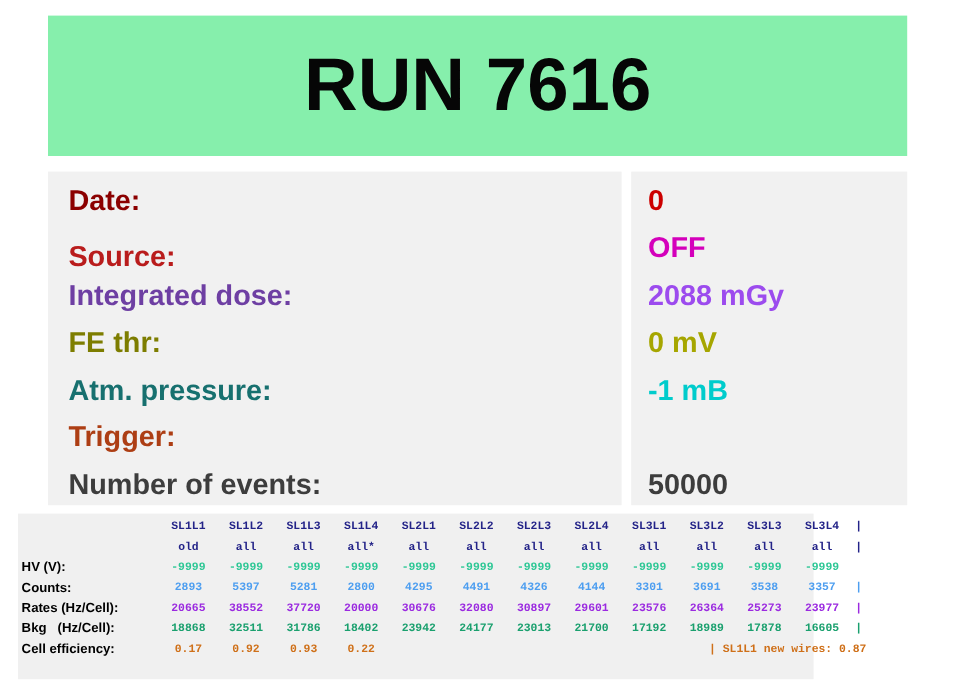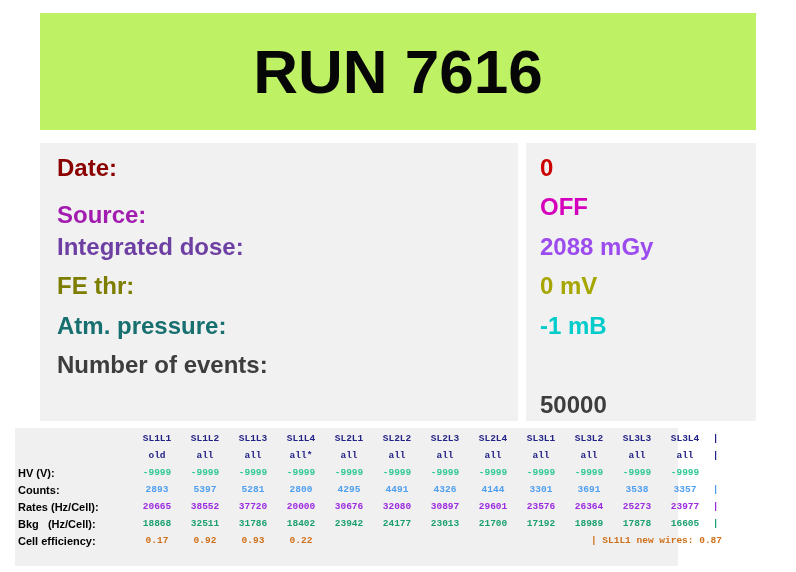--- a/index.html
+++ b/index.html
@@ -1,21 +1,21 @@
 <!DOCTYPE html>
 <html><head>
 <meta charset="utf-8">
 <style>
   * { margin:0; padding:0; box-sizing:border-box; }
   html,body { width:796px; height:572px; background:#ffffff; }
   body { font-family:"Liberation Sans", sans-serif; position:relative; overflow:hidden; }
 
   .banner {
     position:absolute; left:40px; top:13px; width:716px; height:117px;
-    background:#bef264; display:flex; align-items:center; justify-content:center;
+    background:#86efac; display:flex; align-items:center; justify-content:center;
   }
   .banner-title { font-size:62px; font-weight:700; color:#060606; }
 
   .info-labels {
     position:absolute; left:40px; top:143px; width:478px; height:278px;
     background:#f1f1f1; padding:5px 0 0 17px;
   }
   .info-values {
     position:absolute; left:526px; top:143px; width:230px; height:278px;
     background:#f1f1f1; padding:5px 0 0 14px;
@@ -41,24 +41,25 @@
 </style>
 </head>
 <body>
 
 <div class="banner">
   <span class="banner-title">RUN 7616</span>
 </div>
 
 <div class="info-labels">
     <div class="info-row"><span style="color: rgb(139, 0, 0);">Date:</span></div>
-    <div class="info-row"><span style="color: #a21caf; margin-top: 16px;">Source:</span></div>
+    <div class="info-row"><span style="color: #b91c1c; margin-top: 16px;">Source:</span></div>
     <div class="info-row"><span style="color: rgb(110, 63, 163);">Integrated dose:</span></div>
     <div class="info-row"><span style="color: rgb(125, 125, 0);">FE thr:</span></div>
     <div class="info-row"><span style="color: rgb(23, 112, 111);">Atm. pressure:</span></div>
+    <div class="info-row"><span style="color: rgb(173, 62, 20);">Trigger:</span></div>
     <div class="info-row"><span style="color: rgb(61, 61, 61);">Number of events:</span></div>
   </div>
 <div class="info-values">
     <div class="info-row"><span style="color: rgb(204, 0, 0);">0</span></div>
     <div class="info-row"><span style="color: rgb(212, 0, 187);">OFF</span></div>
     <div class="info-row"><span style="color: rgb(156, 75, 238);">2088 mGy</span></div>
     <div class="info-row"><span style="color: rgb(166, 166, 0);">0 mV</span></div>
     <div class="info-row"><span style="color: rgb(0, 204, 204);">-1 mB</span></div>
     <div class="info-row"><span style="color: rgb(173, 62, 20);"></span></div>
     <div class="info-row"><span style="color: rgb(61, 61, 61);">50000</span></div>

